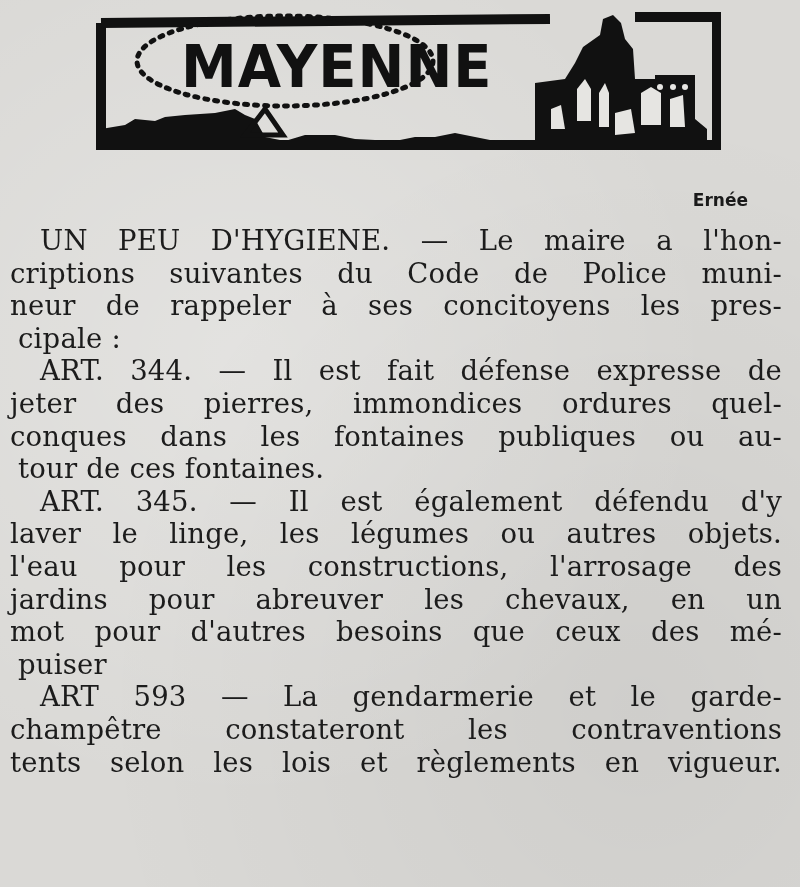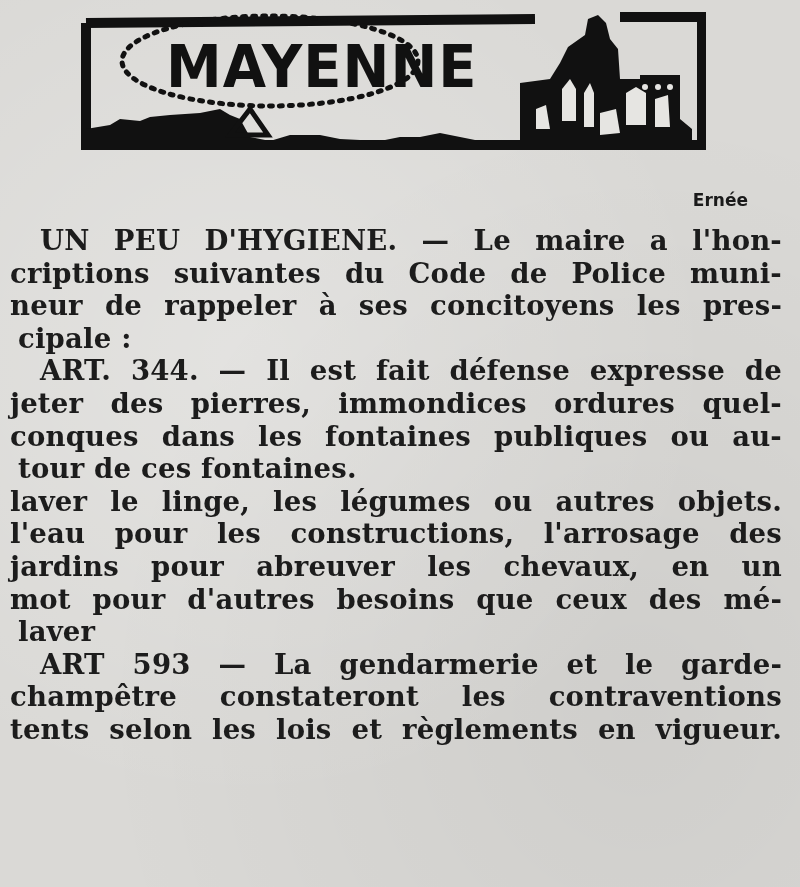--- a/index.html
+++ b/index.html
@@ -12,42 +12,41 @@
   }
   .paper {
     position: absolute; inset: 0;
     background:
       radial-gradient(ellipse at 30% 40%, rgba(255,255,255,0.25), rgba(0,0,0,0) 60%),
       radial-gradient(ellipse at 80% 80%, rgba(0,0,0,0.05), rgba(0,0,0,0) 60%),
       #dad9d6;
   }
   
   .banner {
-    position: absolute; left: 80px; top: 9px; width: 626px; height: 142px;
+    position: absolute; left: 95px; top: 9px; width: 626px; height: 142px;
   }
   .banner svg { position: absolute; left: 0; top: 0; width: 626px; height: 142px; }
   .banner-title {
     position: absolute; left: 86px; top: 28px; width: 290px; height: 60px;
     font-family: "DejaVu Sans", "Liberation Sans", sans-serif;
     font-weight: bold; font-size: 56px; line-height: 60px;
     letter-spacing: 1px; color: #111;
     transform: scaleY(1.05);
   }
   
   .city {
     position: absolute; right: 52px; top: 190px;
     font-family: "DejaVu Sans", "Liberation Sans", sans-serif;
     font-weight: bold; font-size: 17px; color: #1a1a1a;
   }
   .article {
     position: absolute; left: 10px; top: 224px; width: 772px;
     font-size: 27.5px; line-height: 32.6px;
     text-align: justify; color: #1c1c1c;
     letter-spacing: 0.2px;
-    font-weight: bold;
   }
   .line { display: block; white-space: nowrap; text-align: justify; text-align-last: justify; }
   .line.last { text-align-last: left; margin-left: 8px; }
 </style>
 </head>
 <body>
 
 <div class="paper"></div>
 
 <div class="banner">
@@ -85,26 +84,27 @@
     <span class="line">neur de rappeler à ses concitoyens les pres-</span>
     <span class="line last">cipale :</span>
   </div>
   <div>
     <span class="line" style="padding-left:30px">ART. 344. — Il est fait défense expresse de</span>
     <span class="line">jeter des pierres, immondices ordures quel-</span>
     <span class="line">conques dans les fontaines publiques ou au-</span>
     <span class="line last">tour de ces fontaines.</span>
   </div>
   <div>
+    <span class="line" style="padding-left:30px">ART. 345. — Il est également défendu d'y</span>
     <span class="line">laver le linge, les légumes ou autres objets.</span>
   </div>
   <div>
     <span class="line">l'eau pour les constructions, l'arrosage des</span>
     <span class="line">jardins pour abreuver les chevaux, en un</span>
     <span class="line">mot pour d'autres besoins que ceux des mé-</span>
-    <span class="line last">laver</span>
+    <span class="line last">puiser</span>
   </div>
   <div>
     <span class="line" style="padding-left:30px">ART 593 — La gendarmerie et le garde-</span>
     <span class="line">champêtre constateront les contraventions</span>
     <span class="line">tents selon les lois et règlements en vigueur.</span>
   </div>
 </div>
 
 </body></html>

